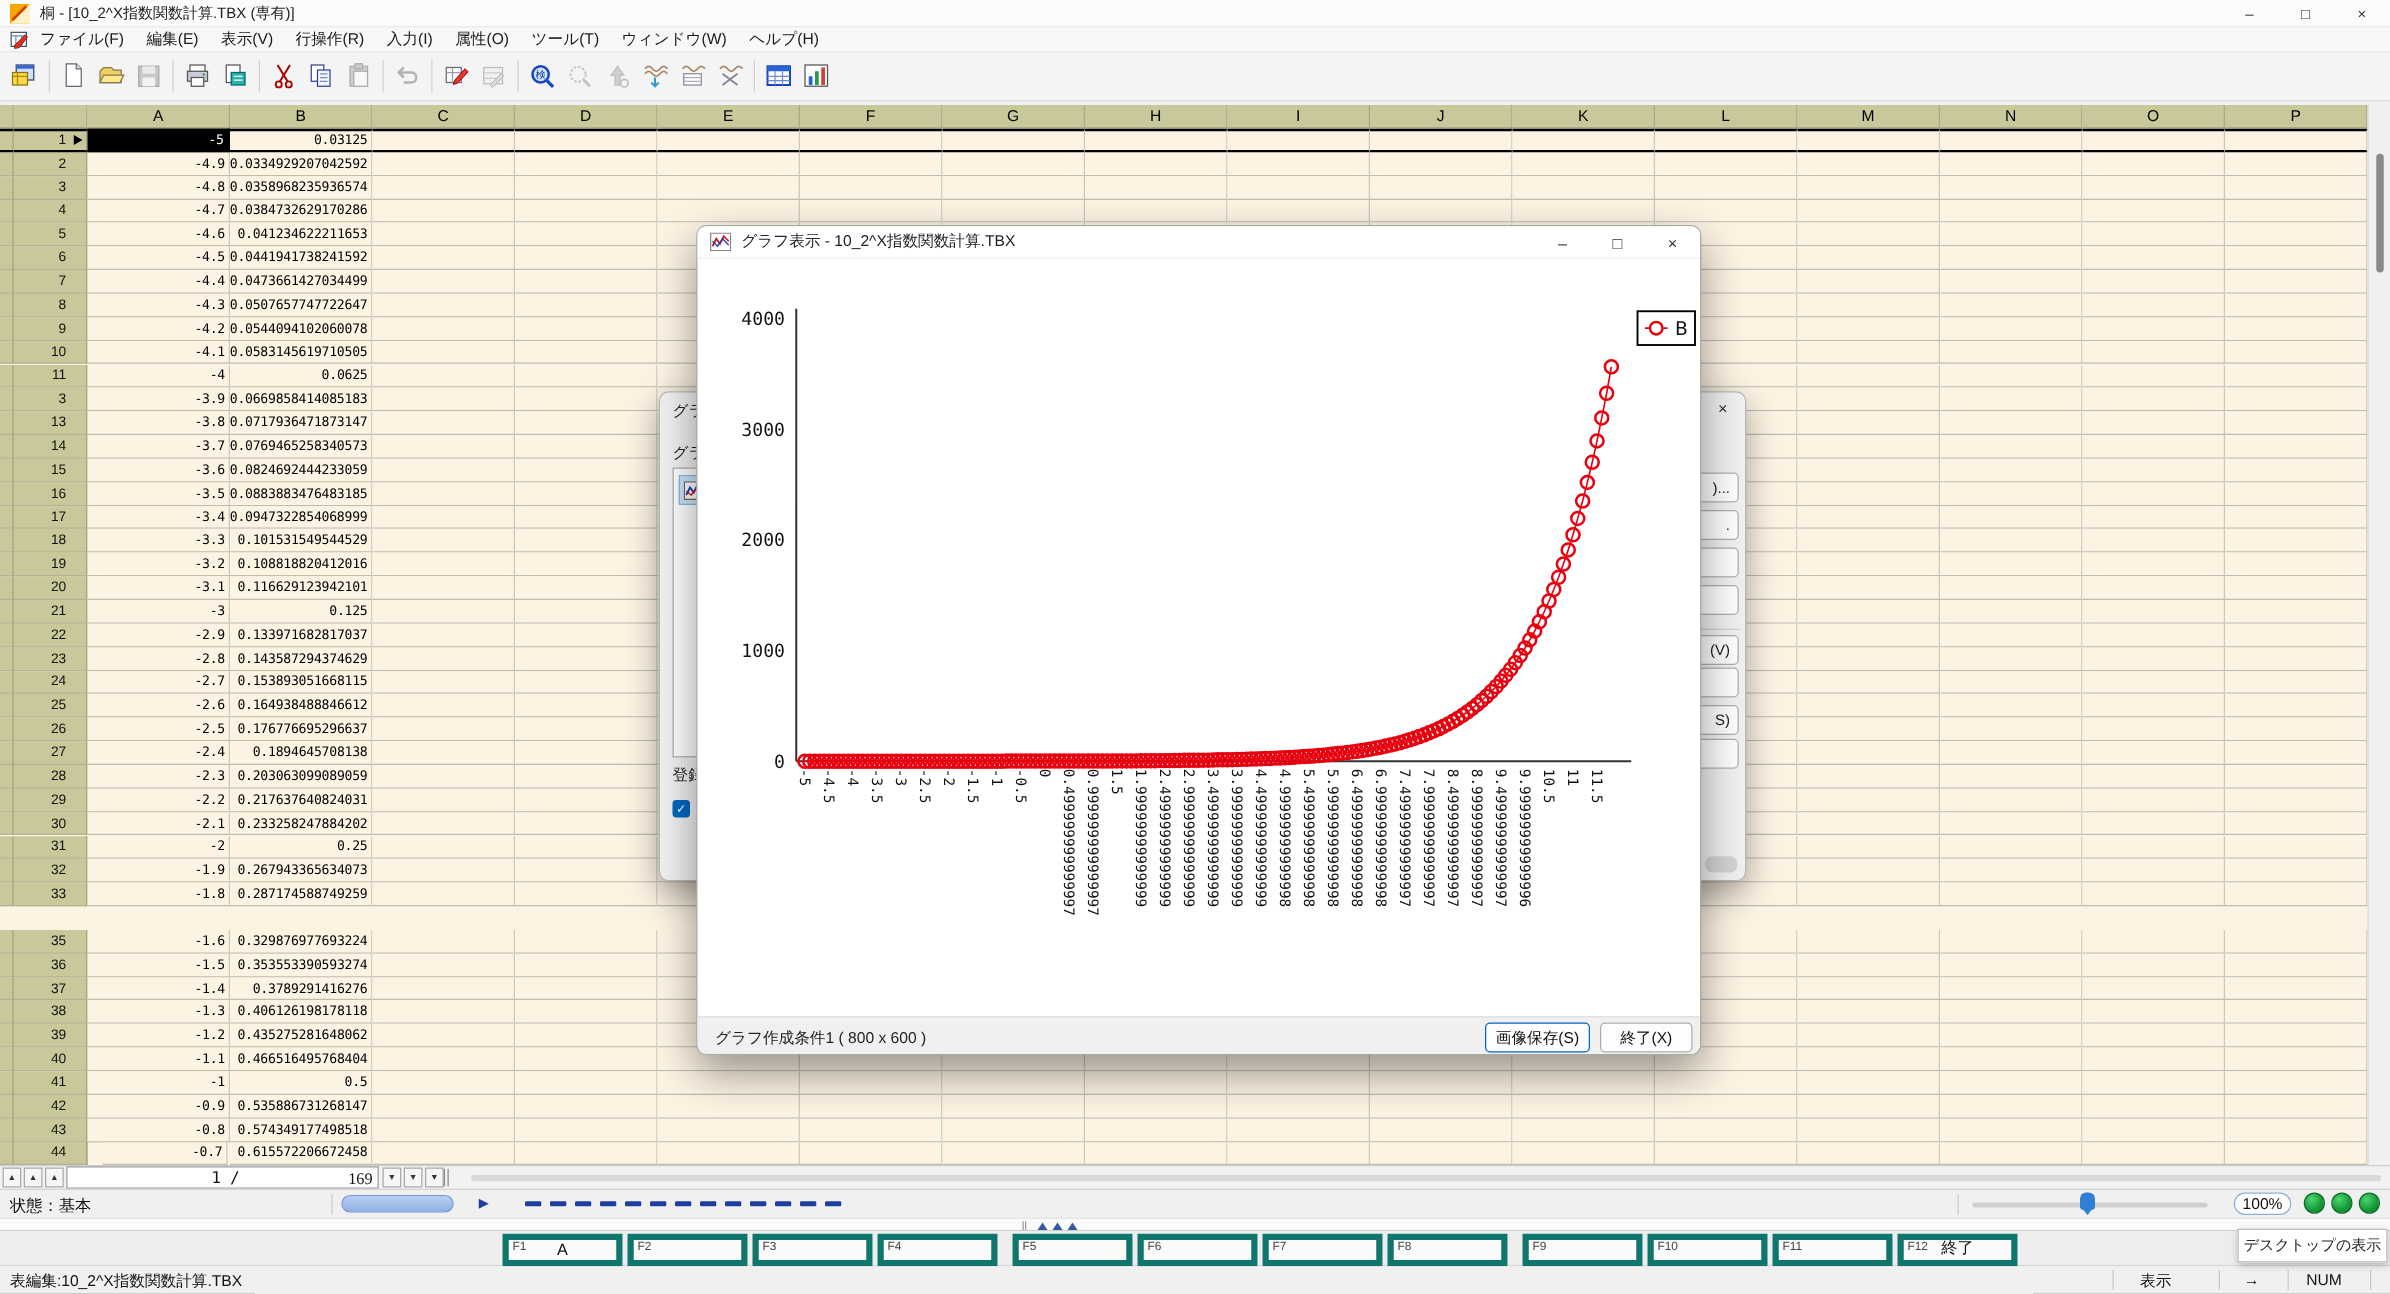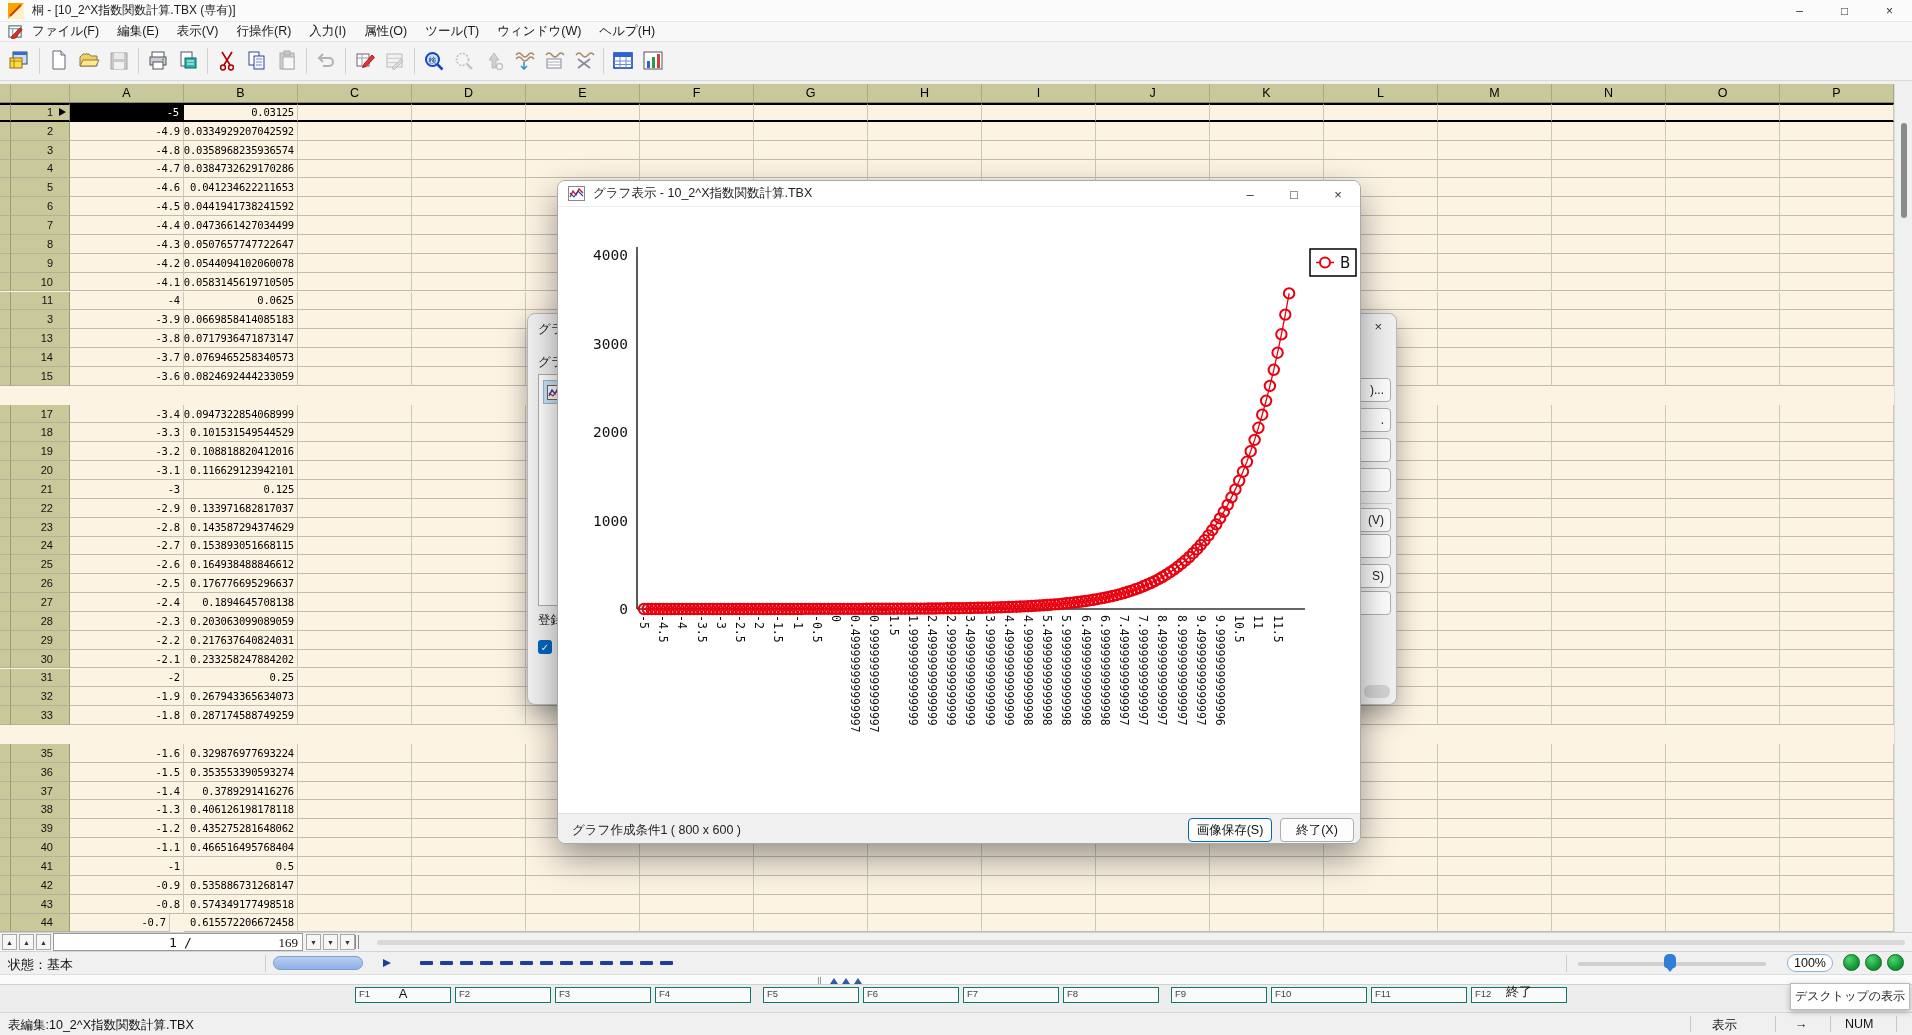--- a/index.html
+++ b/index.html
@@ -49,21 +49,21 @@
   .dash{position:absolute;top:9px;width:13px;height:4px;background:#1e3e9e;border-radius:1px;}
   #zoomtrack{position:absolute;left:1578px;top:10px;width:188px;height:4px;background:#cfcfcf;border-radius:2px;}
   #zoomthumb{position:absolute;left:1664px;top:2px;width:12px;height:14px;background:#2f7fd6;border-radius:5px 5px 3px 3px;}
   #zoomthumb:after{content:"";position:absolute;left:2px;top:13px;border-left:4px solid transparent;border-right:4px solid transparent;border-top:5px solid #2f7fd6;}
   #zoombadge{position:absolute;left:1787px;top:2px;width:46px;height:18px;background:#fff;border:1px solid #8fb0d8;border-radius:9px;font-size:12.5px;display:flex;align-items:center;justify-content:center;color:#111;}
   .gball{position:absolute;top:2px;width:17px;height:17px;border-radius:50%;border:1.5px solid #0b6b26;background:radial-gradient(circle at 35% 30%,#4fd66f,#149937 60%,#0d7a2a);}
   #striprow{position:absolute;left:0;top:974px;width:1912px;height:11px;background:#fbfbfb;border-top:1px solid #dedede;border-bottom:1px solid #cfcfcf;}
   #striphandle{position:absolute;left:818px;top:2px;width:3px;height:7px;border-left:1px solid #999;border-right:1px solid #999;}
   .stritri{position:absolute;top:2.5px;width:0;height:0;border-left:4.5px solid transparent;border-right:4.5px solid transparent;border-bottom:6px solid #335a9e;}
   #fkeybar{position:absolute;left:0;top:985px;width:1912px;height:28px;background:#ededed;border-bottom:1px solid #d6d6d6;}
-  .fkey{position:absolute;top:2px;width:96px;height:16px;background:#fafafa;border:1px solid #0f766e;}
+  .fkey{position:absolute;top:2px;width:96px;height:26px;background:#fafafa;border:5px solid #0f766e;margin-left:47px;}
   .fkey .fk{position:absolute;left:3px;top:0px;font-size:9.5px;color:#444;}
   .fkey .fl{position:absolute;left:0;right:0;bottom:1px;text-align:center;font-size:13px;color:#111;}
   #bottombar{position:absolute;left:0;top:1013px;width:1912px;height:22px;background:#f0f0f0;font-size:12.5px;color:#111;}
   #bottombar .vsep{position:absolute;top:3px;width:1px;height:16px;background:#c9c9c9;}
   #desktip{position:absolute;left:1790px;top:983px;width:120px;height:27px;background:#fff;border:1px solid #bbb;box-shadow:0 2px 6px rgba(0,0,0,.25);display:flex;align-items:center;justify-content:center;font-size:12px;color:#222;z-index:200;}
   
   #dialog{position:absolute;left:527px;top:313px;width:870px;height:392px;background:#f0f0f0;border:1px solid #b8b8b8;border-radius:8px;box-shadow:0 10px 26px rgba(0,0,0,.35);z-index:50;}
   #dialog .dtitle{position:absolute;left:10px;top:7px;font-size:12.5px;color:#222;}
   #dialog .dclose{position:absolute;right:14px;top:5px;font-size:13px;color:#333;}
   #dialog .dlabel{position:absolute;left:10px;top:40px;font-size:12.5px;color:#222;}
@@ -588,20 +588,40 @@
           <div class="dcell" style="left:868px;width:114px"></div>
           <div class="dcell" style="left:982px;width:114px"></div>
           <div class="dcell" style="left:1096px;width:114px"></div>
           <div class="dcell" style="left:1210px;width:114px"></div>
           <div class="dcell" style="left:1324px;width:114px"></div>
           <div class="dcell" style="left:1438px;width:114px"></div>
           <div class="dcell" style="left:1552px;width:114px"></div>
           <div class="dcell" style="left:1666px;width:114px"></div>
           <div class="dcell" style="left:1780px;width:114px"></div>
         </div>
+        <div class="trow" style="top:282.75px">
+          <div class="gcell"></div>
+          <div class="ncell">16</div>
+          <div class="dcell acol" style="left:70px;width:114px">-3.5</div>
+          <div class="dcell" style="left:184px;width:114px">0.0883883476483185</div>
+          <div class="dcell" style="left:298px;width:114px"></div>
+          <div class="dcell" style="left:412px;width:114px"></div>
+          <div class="dcell" style="left:526px;width:114px"></div>
+          <div class="dcell" style="left:640px;width:114px"></div>
+          <div class="dcell" style="left:754px;width:114px"></div>
+          <div class="dcell" style="left:868px;width:114px"></div>
+          <div class="dcell" style="left:982px;width:114px"></div>
+          <div class="dcell" style="left:1096px;width:114px"></div>
+          <div class="dcell" style="left:1210px;width:114px"></div>
+          <div class="dcell" style="left:1324px;width:114px"></div>
+          <div class="dcell" style="left:1438px;width:114px"></div>
+          <div class="dcell" style="left:1552px;width:114px"></div>
+          <div class="dcell" style="left:1666px;width:114px"></div>
+          <div class="dcell" style="left:1780px;width:114px"></div>
+        </div>
         <div class="trow" style="top:301.6px">
           <div class="gcell"></div>
           <div class="ncell">17</div>
           <div class="dcell acol" style="left:70px;width:114px">-3.4</div>
           <div class="dcell" style="left:184px;width:114px">0.0947322854068999</div>
           <div class="dcell" style="left:298px;width:114px"></div>
           <div class="dcell" style="left:412px;width:114px"></div>
           <div class="dcell" style="left:526px;width:114px"></div>
           <div class="dcell" style="left:640px;width:114px"></div>
           <div class="dcell" style="left:754px;width:114px"></div>
@@ -1111,21 +1131,21 @@
           <div class="dcell" style="left:1210px;width:114px"></div>
           <div class="dcell" style="left:1324px;width:114px"></div>
           <div class="dcell" style="left:1438px;width:114px"></div>
           <div class="dcell" style="left:1552px;width:114px"></div>
           <div class="dcell" style="left:1666px;width:114px"></div>
           <div class="dcell" style="left:1780px;width:114px"></div>
         </div>
         <div class="trow" style="top:810.5500000000001px">
           <div class="gcell"></div>
           <div class="ncell">44</div>
-          <div class="dcell acol" style="left:70px;width:100px">-0.7</div>
+          <div class="dcell acol" style="left:82px;width:100px">-0.7</div>
           <div class="dcell" style="left:184px;width:114px">0.615572206672458</div>
           <div class="dcell" style="left:298px;width:114px"></div>
           <div class="dcell" style="left:412px;width:114px"></div>
           <div class="dcell" style="left:526px;width:114px"></div>
           <div class="dcell" style="left:640px;width:114px"></div>
           <div class="dcell" style="left:754px;width:114px"></div>
           <div class="dcell" style="left:868px;width:114px"></div>
           <div class="dcell" style="left:982px;width:114px"></div>
           <div class="dcell" style="left:1096px;width:114px"></div>
           <div class="dcell" style="left:1210px;width:114px"></div>

